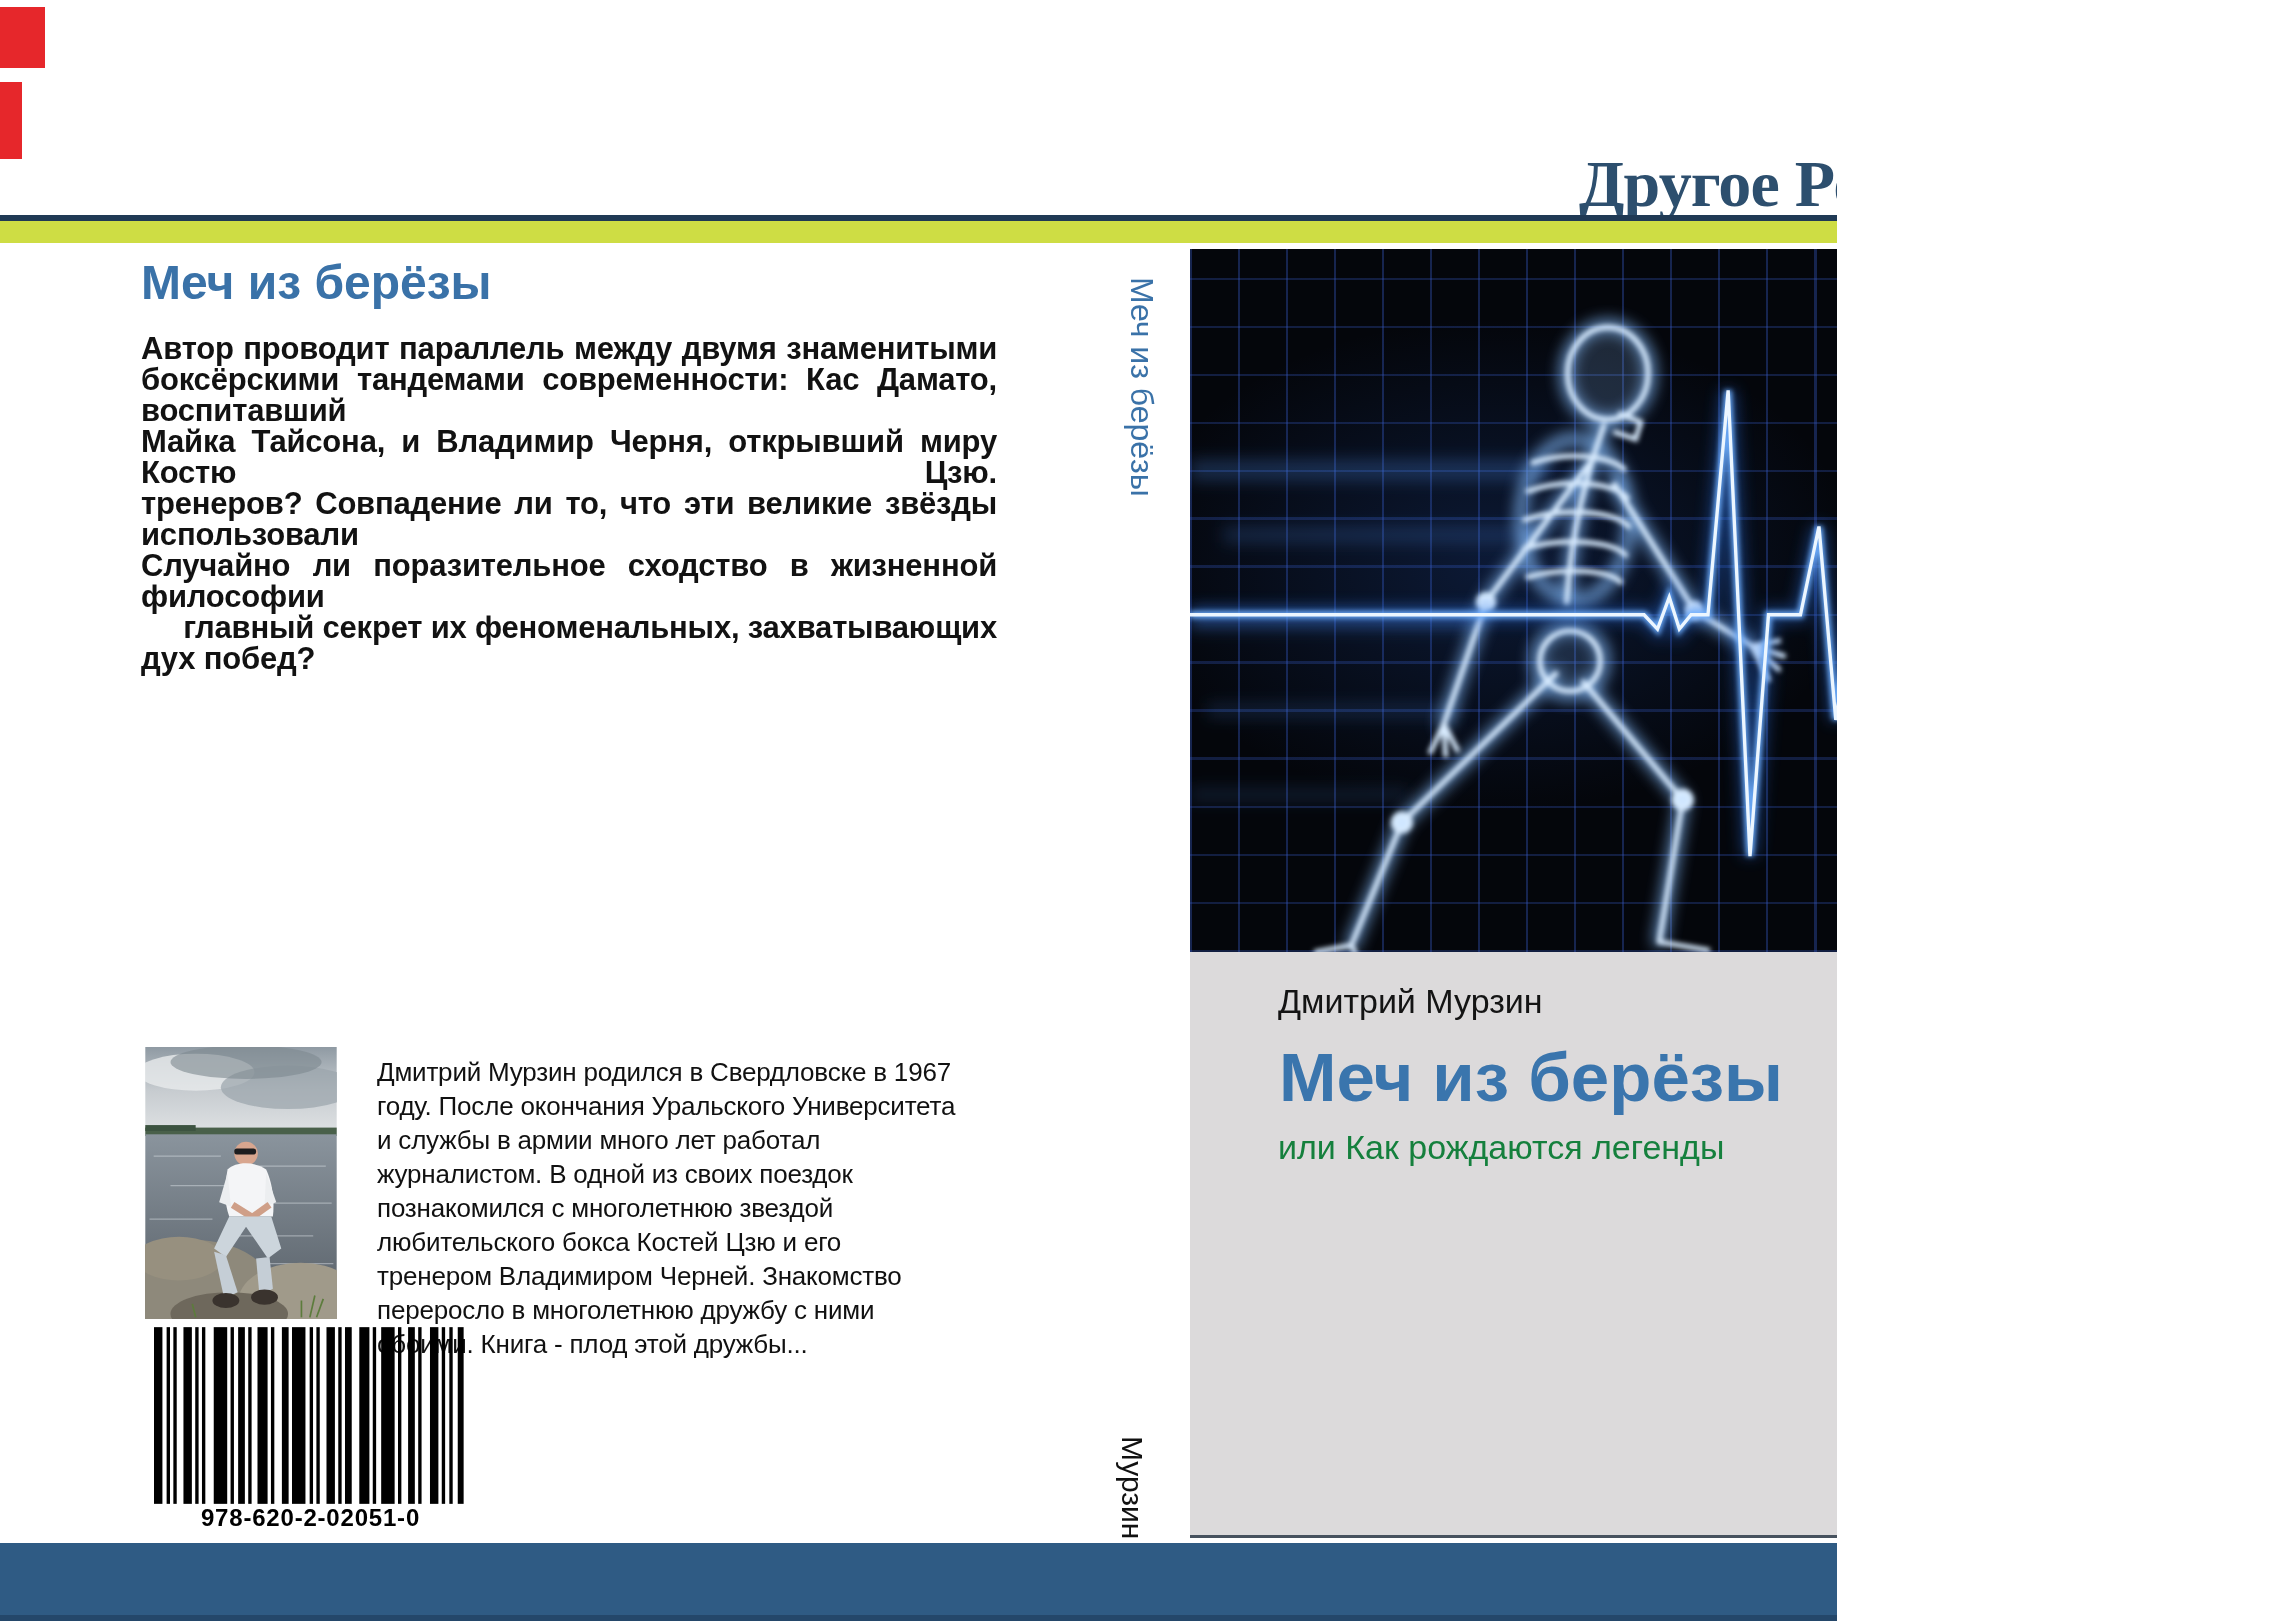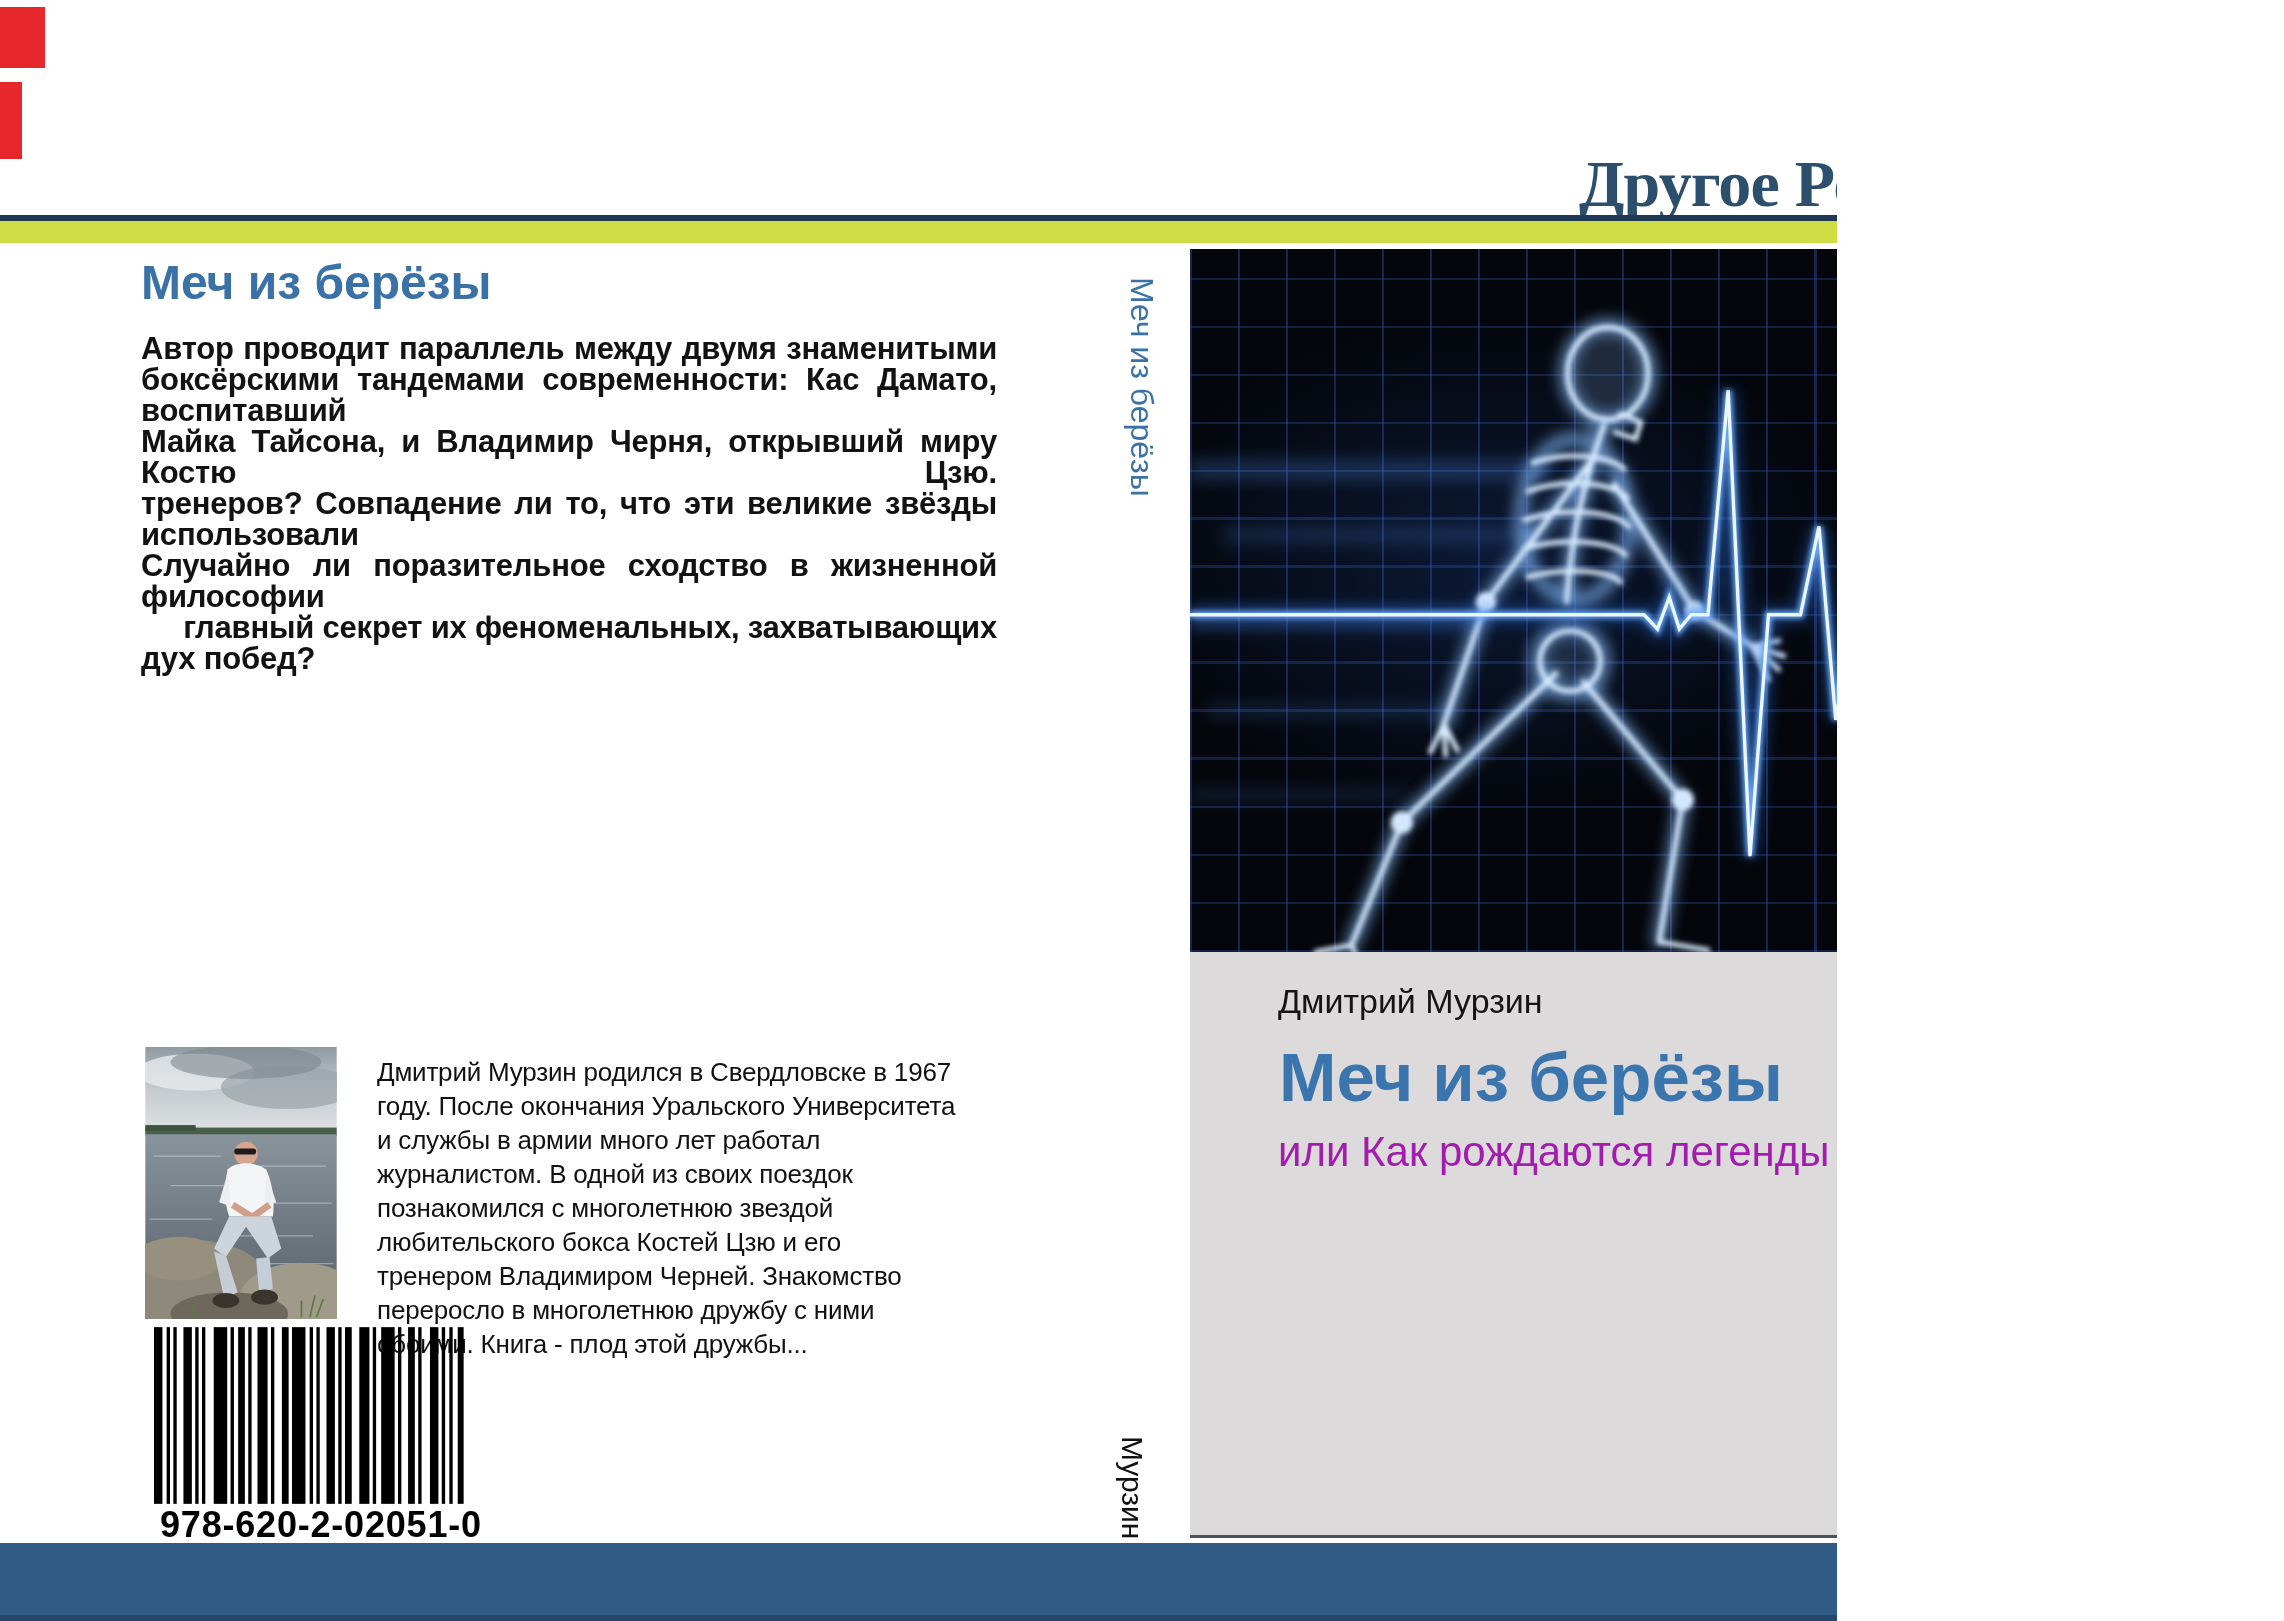--- a/index.html
+++ b/index.html
@@ -22,22 +22,22 @@
   .back-desc{position:absolute;left:141px;top:333px;width:856px;font-size:31px;font-weight:700;
              color:#121212;line-height:31px;letter-spacing:-0.2px;}
   .back-desc .jline{text-align:justify;text-align-last:justify;}
   .back-desc .jline:last-child{text-align:right;text-align-last:left;}
 
   .author-photo{position:absolute;left:145px;top:1047px;width:192px;height:272px;}
   .bio{position:absolute;left:377px;top:1049px;width:647px;font-size:26px;font-weight:400;
        color:#111;line-height:34px;letter-spacing:-0.2px;margin-top:6px;}
 
   .barcode-box{position:absolute;left:154px;top:1327px;width:313px;height:177px;}
-  .isbn{position:absolute;left:160px;top:1504px;width:313px;text-align:center;
-        font-size:36px;font-weight:700;color:#000;letter-spacing:0.8px;white-space:nowrap;}
+  .isbn{position:absolute;left:154px;top:1504px;width:313px;text-align:center;
+        font-size:24px;font-weight:700;color:#000;letter-spacing:0.8px;white-space:nowrap;}
 
   
   .spine-title{position:absolute;left:1123px;top:277px;height:252px;
                writing-mode:vertical-rl;text-orientation:sideways;
                font-size:32px;color:#3a72a8;white-space:nowrap;}
   .spine-author{position:absolute;left:1115px;top:1436px;height:101px;
                writing-mode:vertical-rl;text-orientation:sideways;
                font-size:30px;color:#111;white-space:nowrap;}
 
   
@@ -46,21 +46,21 @@
      background-image:
        radial-gradient(521px 353px at 28% 45%, rgba(40,95,205,0.22), rgba(0,0,0,0) 70%),
        repeating-linear-gradient(90deg, rgba(52,86,190,0.38) 0 2.5px, rgba(0,0,0,0) 2.5px 48px),
        repeating-linear-gradient(0deg, rgba(52,86,190,0.30) 0 2.5px, rgba(0,0,0,0) 2.5px 48px);
      overflow:hidden;}
   .front-gray{position:absolute;left:1190px;top:952px;width:1083px;height:583px;background:#dcdadb;
      -webkit-clip-path:polygon(0 0,1079px 0,824px 583px,0 583px);
      clip-path:polygon(0 0,1079px 0,824px 583px,0 583px);}
   .front-author{position:absolute;left:1278px;top:982px;font-size:34px;color:#141414;white-space:nowrap;}
   .front-title{position:absolute;left:1279px;top:1038px;font-size:69px;font-weight:700;color:#3a75ad;white-space:nowrap;}
-  .front-subtitle{position:absolute;left:1278px;top:1128px;font-size:42px;color:#a21caf;white-space:nowrap;}
+  .front-subtitle{position:absolute;left:1278px;top:1128px;font-size:34px;color:#15803d;white-space:nowrap;}
   .front-rule{position:absolute;left:1190px;top:1535px;width:826px;height:2.5px;background:#47525e;}
 
   
   .bottom-bar{position:absolute;left:0;top:1543px;width:2284px;height:78px;background:#2f5b84;
               border-bottom:0;box-sizing:border-box;}
   .bottom-bar-edge{position:absolute;left:0;top:1615px;width:2284px;height:6.7px;background:#24476a;}
 </style>
 </head>
 <body>
 

